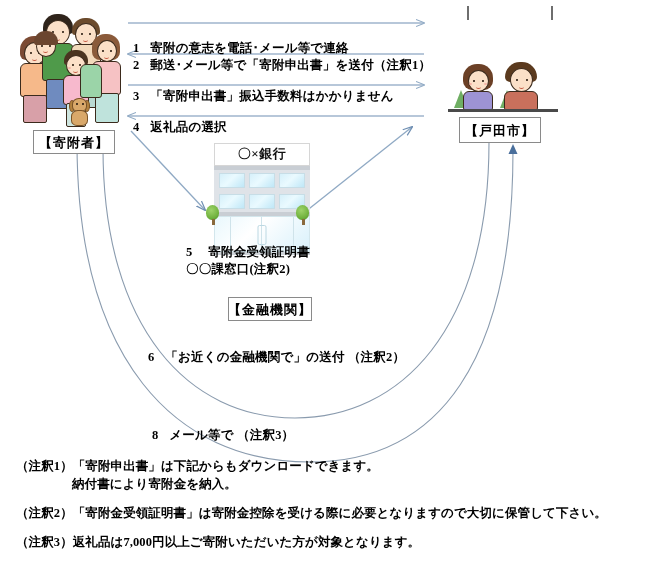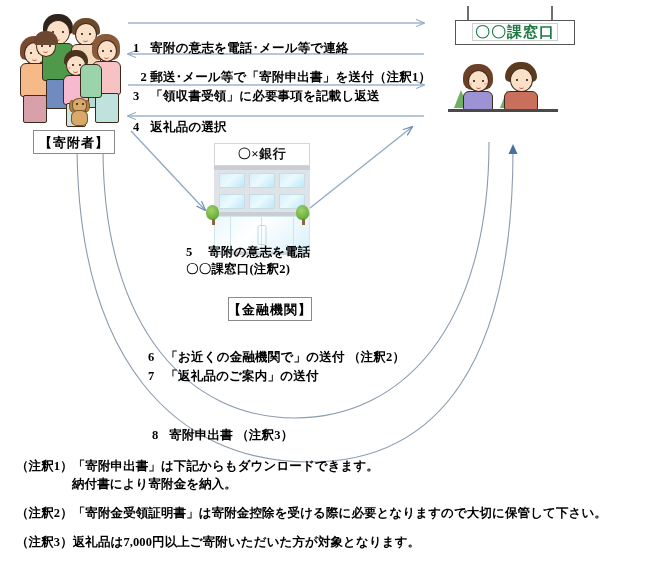--- a/index.html
+++ b/index.html
@@ -344,23 +344,20 @@
 
   <div class="tagbox abs" style="left:33px; top:130px; width:80px; height:22px;">
     <span>【寄附者】</span>
   </div>
 
   <div class="abs sign-wrap" style="left:455px; top:6px;">
     <div class="sign-rods">
       <div class="rod" style="left:12px;"></div>
       <div class="rod" style="left:96px;"></div>
     </div>
-    <div class="sign-plate">
-      <span class="inner-line">〇〇課窓口</span>
-    </div>
   </div>
 
   <div class="abs" style="left:448px; top:62px; width:110px; height:58px;">
 
     <div class="plant" style="left:6px; top:28px;"></div>
     <div class="plant" style="left:52px; top:28px;"></div>
 
     <div class="person" style="left:16px; top:2px;">
       <div class="hair" style="left:-1px; top:0; width:30px; height:26px; border-radius:14px 14px 9px 9px; background:#6b4026;"></div>
       <div class="head" style="left:4px; top:6px; width:21px; height:22px;"></div>
@@ -377,32 +374,35 @@
       <div class="head" style="left:4px; top:6px; width:23px; height:24px;"></div>
       <div class="eye" style="left:10px; top:17px;"></div>
       <div class="eye" style="left:20px; top:17px;"></div>
       <div class="mouth" style="left:13px; top:23px;"></div>
       <div class="body" style="left:-2px; top:29px; width:34px; height:20px; background:#c9705c;"></div>
     </div>
 
     <div class="counter-top" style="left:0px; top:47px; width:110px;"></div>
   </div>
 
+  <div class="tagbox abs" style="left:459px; top:117px; width:80px; height:24px;">
+    <span>【戸田市】</span>
+  </div>
 
   <div class="step abs" style="left:133px; top:40px;">
     <span class="num">1</span>
     <span>寄附の意志を電話･メール等で連絡</span>
   </div>
-  <div class="step abs" style="left:133px; top:69px;text-align:right;">
+  <div class="step abs" style="left:133px; top:57px;">
     <span class="num">2</span>
     <span>郵送･メール等で「寄附申出書」を送付（注釈1）</span>
   </div>
   <div class="step abs" style="left:133px; top:88px;">
     <span class="num">3</span>
-    <span>「領収書受領」に必要事項を記載し返送</span>
+    <span>「寄附申出書」振込手数料はかかりません</span>
   </div>
   <div class="step abs" style="left:133px; top:119px;">
     <span class="num">4</span>
     <span>返礼品の選択</span>
   </div>
 
   <div class="abs bank" style="left:214px; top:143px;">
     <div class="bank-sign">〇×銀行</div>
     <div class="bank-band"></div>
     <div class="bank-floor">
@@ -429,40 +429,36 @@
       <div class="trunk"></div>
   </div>
   <div class="tree abs" style="left:296px; top:205px;">
     <div class="crown"></div>
       <div class="trunk"></div>
   </div>
 
   <div class="step abs" style="left:186px; top:244px; line-height:17px;">
     <div>
       <span class="num">5</span>
-      <span style="padding-left:5px;">寄附の意志を電話</span>
+      <span style="padding-left:5px;">寄附金受領証明書</span>
     </div>
     <div>〇〇課窓口(注釈2)</div>
   </div>
 
   <div class="tagbox abs" style="left:228px; top:297px; width:82px; height:22px;">
     <span>【金融機関】</span>
   </div>
 
   <div class="step abs" style="left:148px; top:349px;">
     <span class="num">6</span>
     <span>「お近くの金融機関で」の送付 （注釈2）</span>
   </div>
-  <div class="step abs" style="left:148px; top:368px;">
-    <span class="num">7</span>
-    <span>「返礼品のご案内」の送付</span>
-  </div>
   <div class="step abs" style="left:152px; top:427px;">
     <span class="num">8</span>
-    <span>寄附申出書 （注釈3）</span>
+    <span>メール等で （注釈3）</span>
   </div>
 
   <div class="abs" style="left:16px; top:457px; width:630px;">
     <div style="line-height:18px;">
       <div class="note">（注釈1）「寄附申出書」は下記からもダウンロードできます。</div>
       <div class="note note-indent">納付書により寄附金を納入。</div>
     </div>
     <div style="margin-top:12px;">
       <div class="note">（注釈2）「寄附金受領証明書」は寄附金控除を受ける際に必要となりますので大切に保管して下さい。</div>
     </div>

